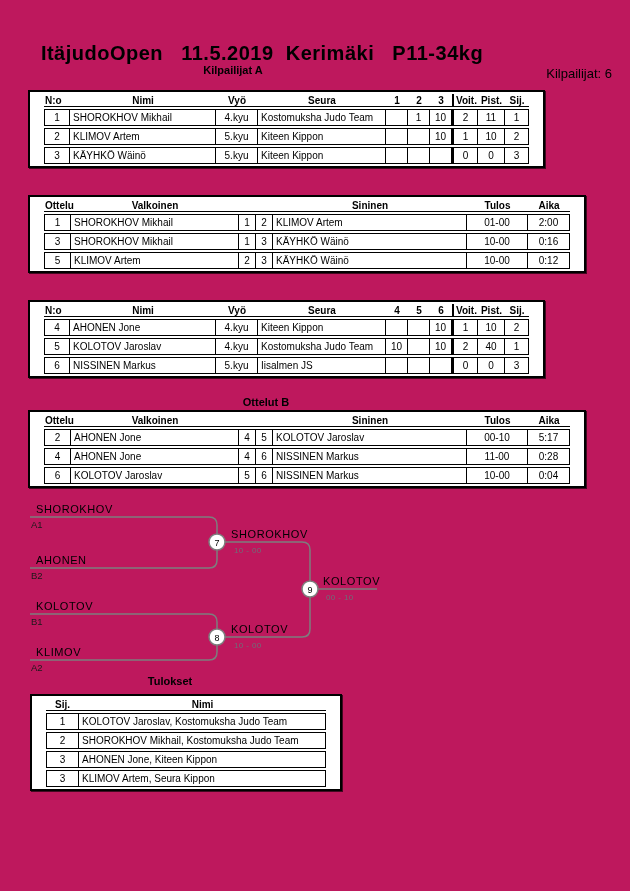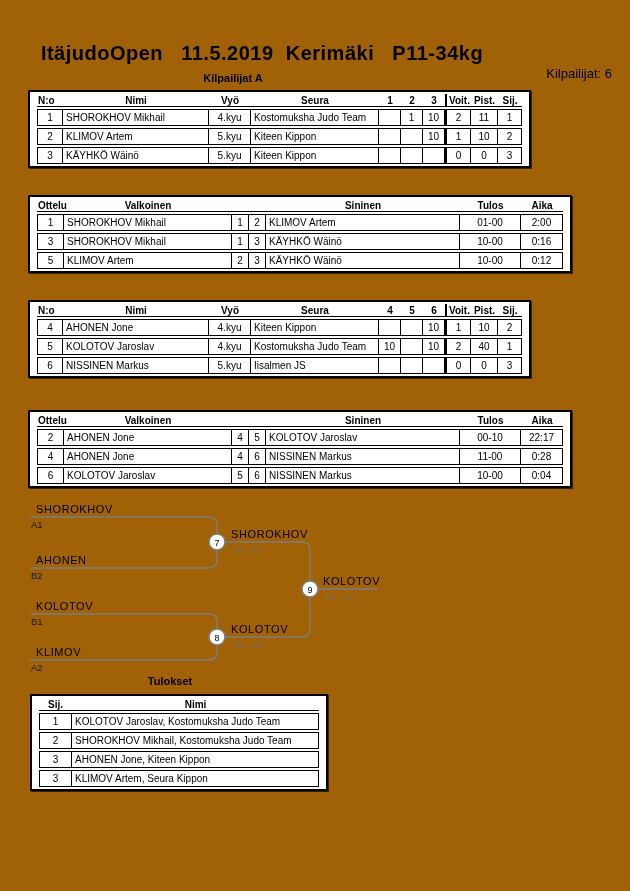--- a/index.html
+++ b/index.html
@@ -1,24 +1,24 @@
 <!DOCTYPE html>
 <html><head>
 <meta charset="utf-8">
 <style>
   html,body{margin:0;padding:0;background:#fff;}
-  .page{position:relative;width:630px;height:891px;background:#a16207;overflow:hidden;
+  .page{position:relative;width:630px;height:891px;background:#be185d;overflow:hidden;
         font-family:"Liberation Sans","DejaVu Sans",sans-serif;color:#000;}
   .abs{position:absolute;}
   .main-title{top:42px;left:0;width:524px;text-align:center;font-size:20px;font-weight:bold;
               white-space:pre;letter-spacing:0.5px;}
   .participants{top:66px;right:18px;font-size:13px;}
   .sec-title{font-size:11px;font-weight:bold;text-align:center;width:260px;}
   .tbl-wrap{position:absolute;border:2px solid #000;box-shadow:1px 1px 0 rgba(0,0,0,.65);
-            background:#fff;padding:0 7px;}
+            background:#fff;padding:0 14px;}
   table{border-collapse:separate;border-spacing:0 2px;table-layout:fixed;font-size:10px;}
   th{font-weight:bold;border:0;border-bottom:1px solid #000;padding:0 2px;height:12px;
      text-align:center;overflow:visible;white-space:nowrap;font-size:10px;}
   td{border:1px solid #000;height:15px;padding:0 3px;overflow:hidden;white-space:nowrap;}
   td + td{border-left:0;}
   .sep-l{border-left:2px solid #000 !important;}
   .l{text-align:left;} .c{text-align:center;}
   th.l{padding-left:1px;}
   .bracket-svg{position:absolute;left:0;top:495px;}
   .bracket-svg text{font-family:"Liberation Sans","DejaVu Sans",sans-serif;}
@@ -28,21 +28,21 @@
   .bk-num{font-size:9px;fill:#000;}
 </style>
 </head>
 <body>
 
 <div class="page">
 
   <div class="abs main-title">ItäjudoOpen   11.5.2019  Kerimäki   P11-34kg</div>
   <div class="abs participants">Kilpailijat: 6</div>
 
-  <div class="abs sec-title" style="top:72px;left:103px;">Kilpailijat A</div>
+  <div class="abs sec-title" style="top:64px;left:103px;">Kilpailijat A</div>
   <div class="tbl-wrap" style="left:28px;top:90px;">
     <table style="width:485px;">
       <colgroup>
           <col style="width:26px">
           <col style="width:146px">
           <col style="width:42px">
           <col style="width:128px">
           <col style="width:22px">
           <col style="width:22px">
           <col style="width:22px">
@@ -220,20 +220,21 @@
           <td class="c"></td>
           <td class="c"></td>
           <td class="c sep-l">0</td>
           <td class="c">0</td>
           <td class="c">3</td>
         </tr>
       </tbody>
     </table>
   </div>
 
+  <div class="abs sec-title" style="top:396px;left:136px;">Ottelut B</div>
   <div class="tbl-wrap" style="left:28px;top:410px;">
     <table style="width:526px;">
       <colgroup>
           <col style="width:27px">
           <col style="width:168px">
           <col style="width:17px">
           <col style="width:17px">
           <col style="width:194px">
           <col style="width:61px">
           <col style="width:42px">
@@ -249,21 +250,21 @@
       </tr>
         </thead>
       <tbody>
         <tr>
           <td class="c">2</td>
           <td class="l">AHONEN Jone</td>
           <td class="c">4</td>
           <td class="c">5</td>
           <td class="l">KOLOTOV Jaroslav</td>
           <td class="c">00-10</td>
-          <td class="c">22:17</td>
+          <td class="c">5:17</td>
         </tr>
         <tr>
           <td class="c">4</td>
           <td class="l">AHONEN Jone</td>
           <td class="c">4</td>
           <td class="c">6</td>
           <td class="l">NISSINEN Markus</td>
           <td class="c">11-00</td>
           <td class="c">0:28</td>
         </tr>

